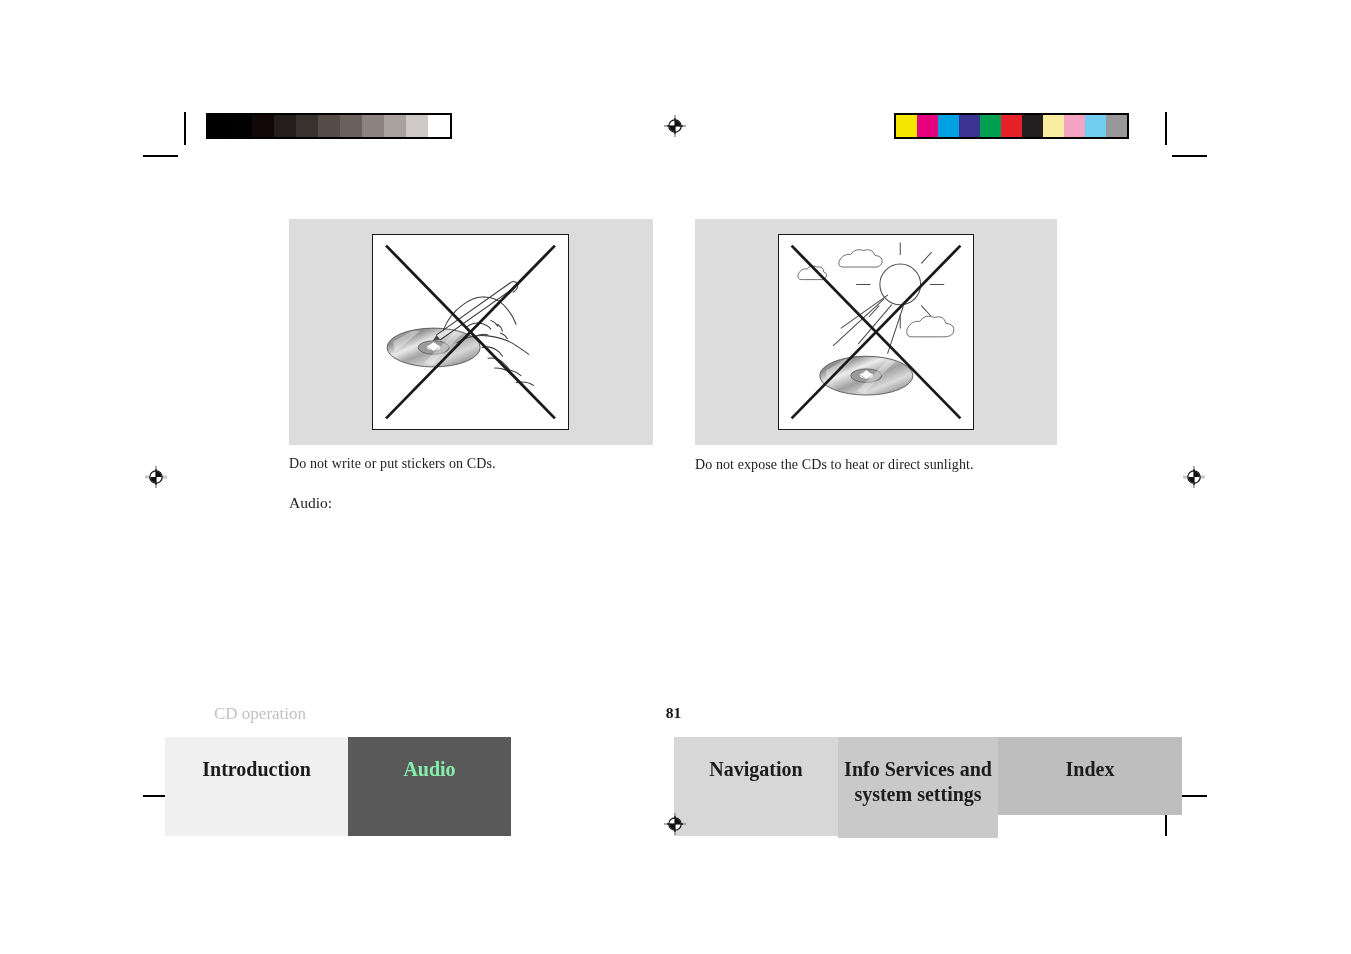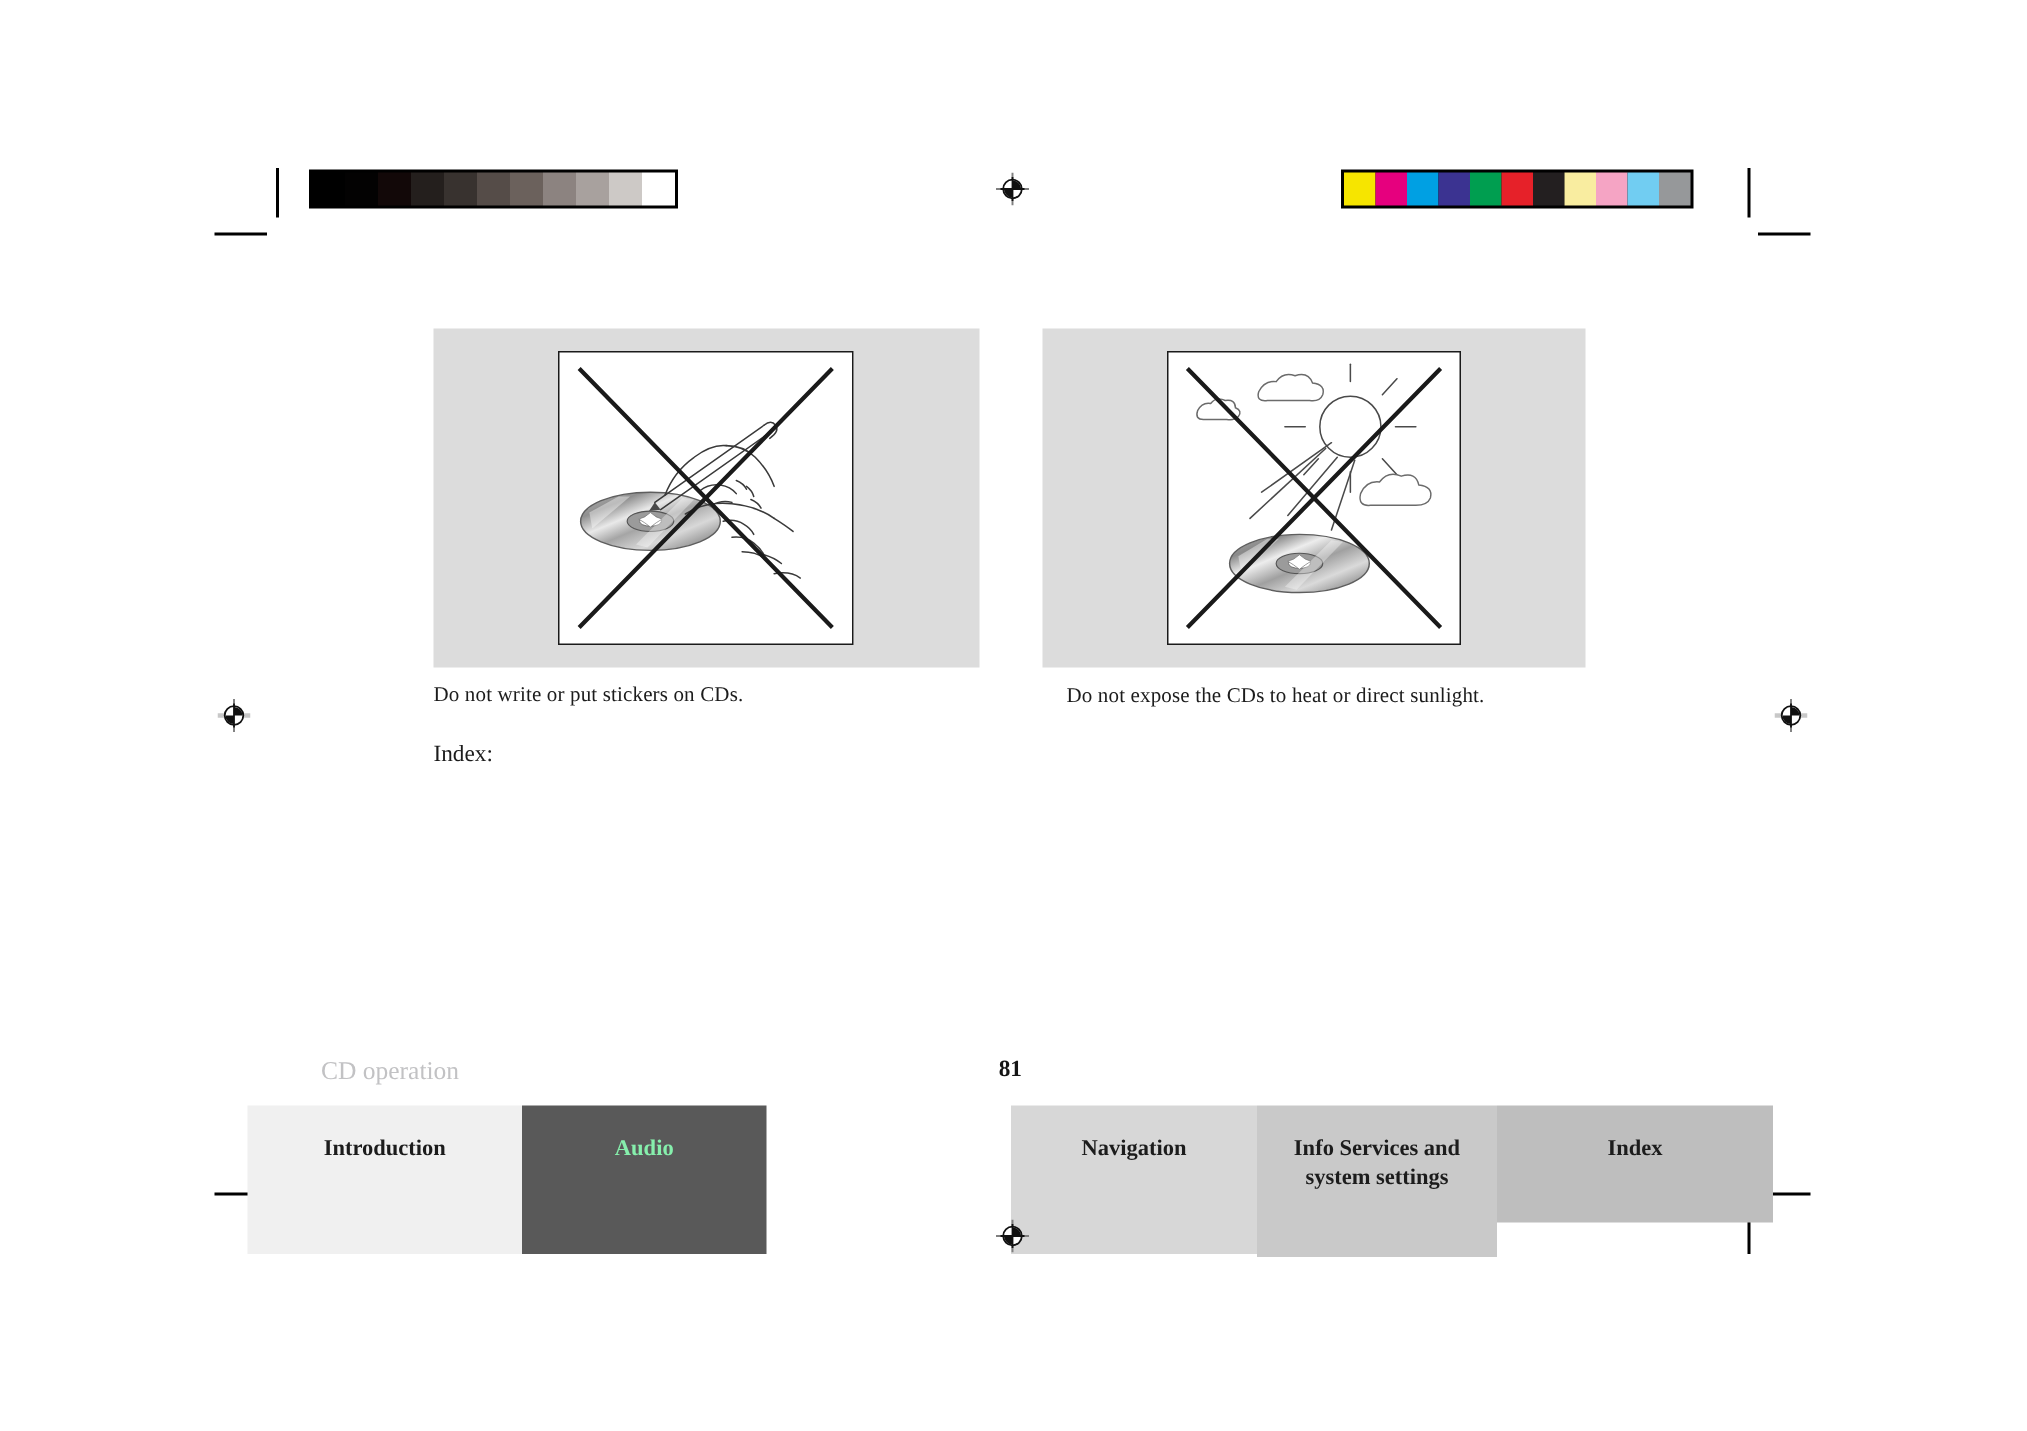--- a/index.html
+++ b/index.html
@@ -55,21 +55,21 @@
 
   
   .caption {
     position: absolute;
     font-size: 14px;
     color: #1c1c1c;
     line-height: 1.0;
     letter-spacing: .1px;
   }
   .cap-left  { left: 289px; top: 457px; }
-  .cap-right { left: 695px; top: 458px; margin-left: 16px; }
+  .cap-right { left: 695px; top: 458px; }
 
   .note-label { position: absolute; left: 289px; top: 494px; font-size: 15.5px; color: #1c1c1c; }
   .note-body  {
     position: absolute; left: 289px; top: 521px;
     font-size: 15.5px; color: #1c1c1c;
     line-height: 1.22; width: 345px;
   }
 
   
   .section-title {
@@ -87,21 +87,21 @@
     position: absolute;
     left: 165px; top: 737px;
     width: 1017px; height: 99px;
   }
   .tab {
     position: absolute;
     top: 0;
     box-sizing: border-box;
     padding-top: 20px;
     text-align: center;
-    font-size: 15px;
+    font-size: 20px;
     font-weight: bold;
     color: #1c1c1c;
     line-height: 1.25;
   }
 </style>
 </head>
 <body>
 
 <div class="page">
 
@@ -299,21 +299,21 @@
           <line x1="14" y1="12" x2="186" y2="188"></line>
           <line x1="186" y1="12" x2="14" y2="188"></line>
         </g>
       </svg>
     </div>
   </div>
 
   <div class="caption cap-left">Do not write or put stickers on CDs.</div>
   <div class="caption cap-right">Do not expose the CDs to heat or direct sunlight.</div>
 
-  <div class="note-label">Index:</div>
+  <div class="note-label">Audio:</div>
 
   <div class="section-title">CD operation</div>
   <div class="page-number">81</div>
 
   <div class="tabbar" id="tabbar">
       <div class="tab" style="left: 0px; width: 183px; height: 99px; background: rgb(240, 240, 240); color: rgb(28, 28, 28);">Introduction</div>
       <div class="tab" style="left: 183px; width: 163px; height: 99px; background: rgb(89, 89, 89); color: #86efac;">Audio</div>
       <div class="tab" style="left: 509px; width: 164px; height: 99px; background: rgb(215, 215, 215); color: rgb(28, 28, 28);">Navigation</div>
       <div class="tab" style="left: 673px; width: 160px; height: 101px; background: rgb(201, 201, 201); color: rgb(28, 28, 28);">Info Services and<br>system settings</div>
       <div class="tab" style="left: 833px; width: 184px; height: 78px; background: rgb(190, 190, 190); color: rgb(28, 28, 28);">Index</div>

